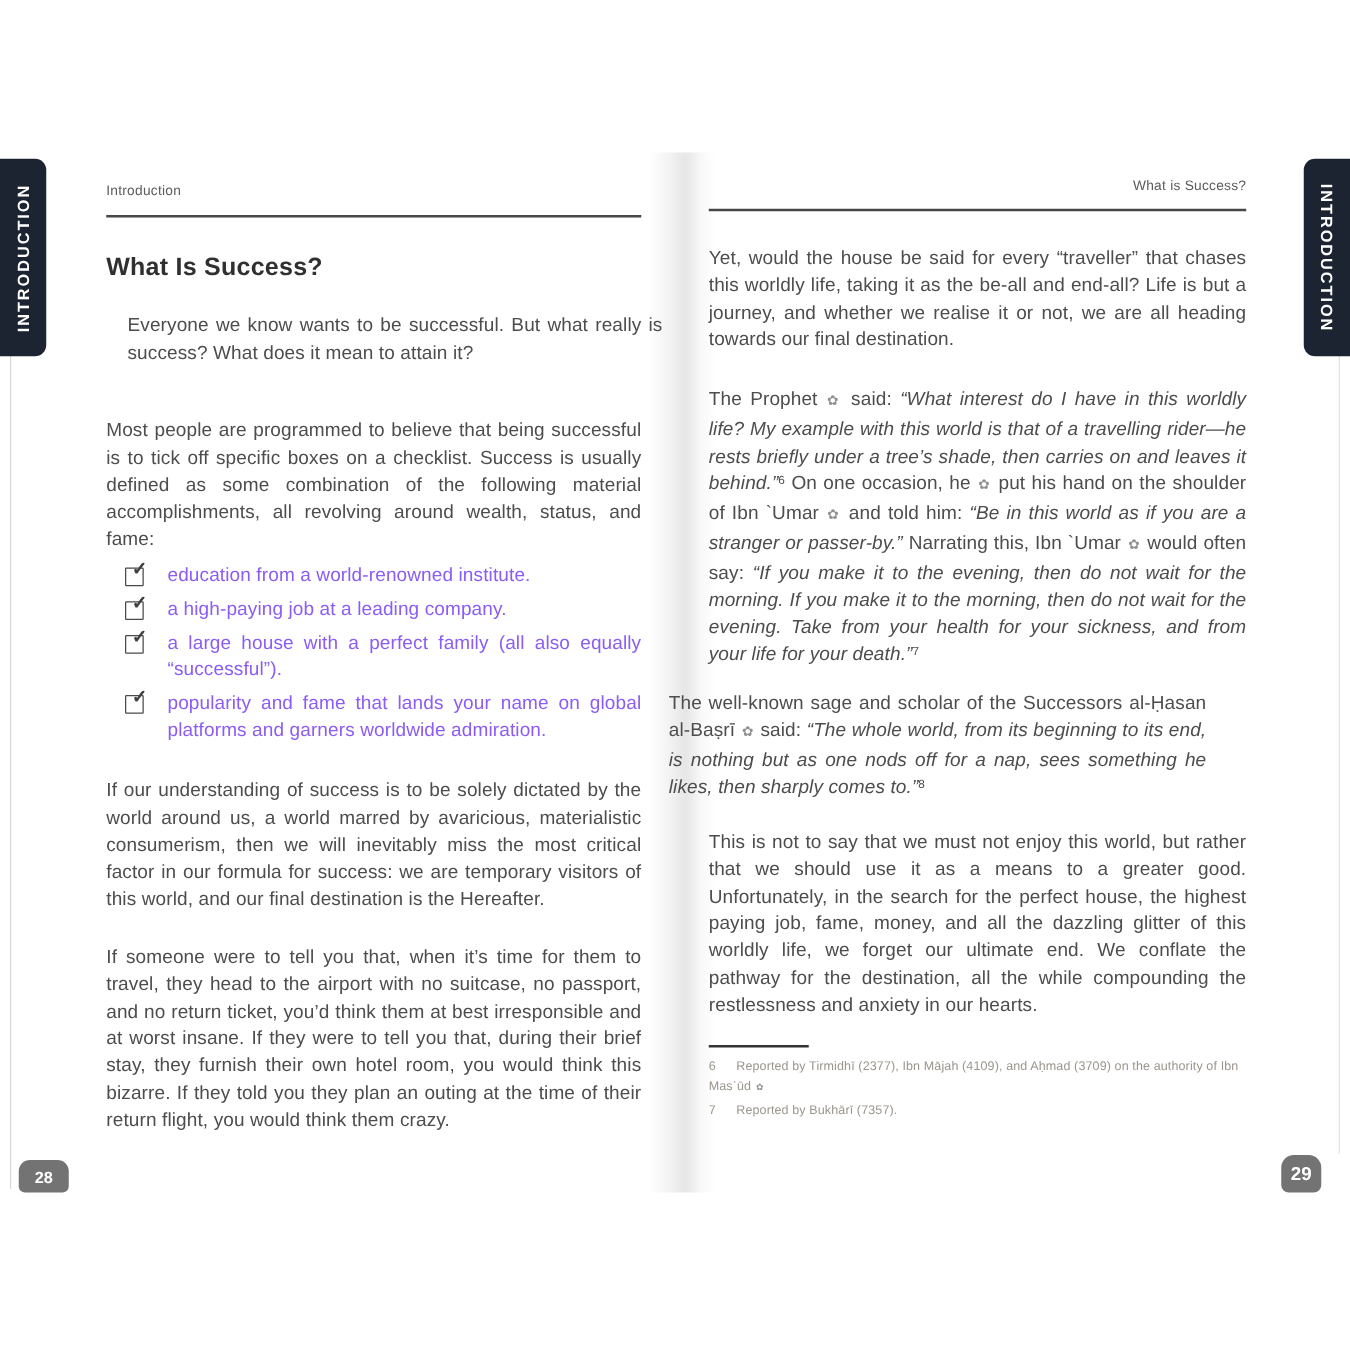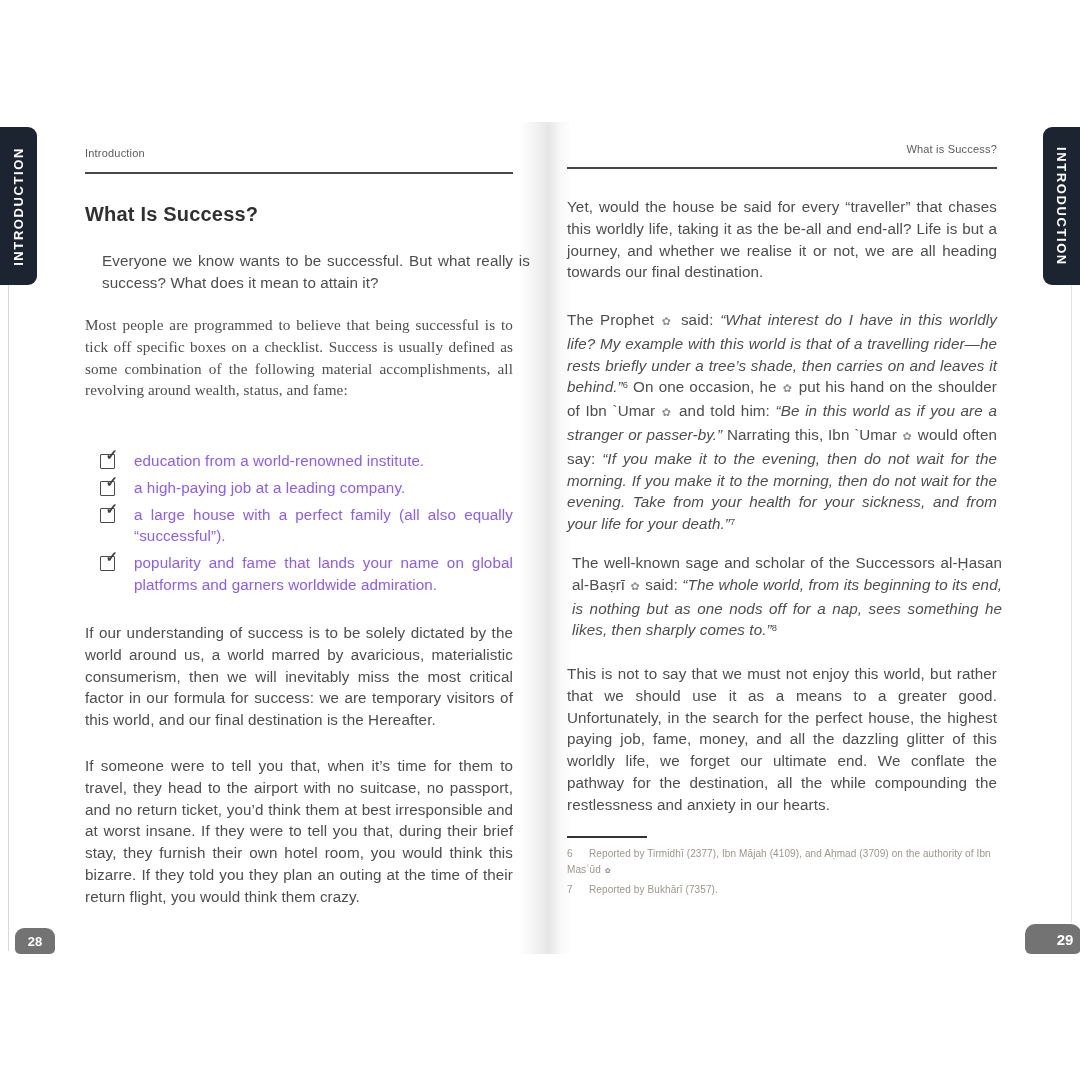--- a/index.html
+++ b/index.html
@@ -26,21 +26,21 @@
   .tab span{
     writing-mode:vertical-rl;font-size:13px;font-weight:700;letter-spacing:1.6px;white-space:nowrap;
   }
   .tab-l span{transform:rotate(180deg);}
   
   .pn{
     background:#737373;color:#ffffff;display:flex;align-items:center;justify-content:center;
     font-weight:700;
   }
   .pn-l{left:15px;top:928px;width:40px;height:26px;border-radius:9px 9px 5px 5px;font-size:13px;}
-  .pn-r{left:1025px;top:924px;width:32px;height:30px;border-radius:10px 10px 6px 6px;font-size:15px;padding-left:24px;}
+  .pn-r{left:1025px;top:924px;width:32px;height:30px;border-radius:10px 10px 6px 6px;font-size:15px;}
   
   .run-head{font-size:11px;color:#5b5b5b;letter-spacing:0.2px;}
   .rule{height:2px;background:#474747;}
   
   .title{font-size:20px;font-weight:700;color:#303030;letter-spacing:0.2px;}
   .para{
     width:428px;font-size:15.2px;line-height:21.8px;color:#4d4d4d;
     text-align:justify;letter-spacing:0.1px;
   }
   .para-r{width:430px;}
@@ -83,21 +83,21 @@
 <div class="blk tab tab-r">
   <span>INTRODUCTION</span>
 </div>
 
 <div class="blk run-head" style="left:85px;top:147px;">Introduction</div>
 <div class="blk rule" style="left:85px;top:172px;width:428px;"></div>
 
 <div class="blk title" style="left:85px;top:203px;">What Is Success?</div>
 
 <div class="blk para" style="left:102px;top:250px;">Everyone we know wants to be successful. But what really is success? What does it mean to attain it?</div>
-<div class="blk para" style="left:85px;top:314px;font-family:Liberation Serif, serif;">Most people are programmed to believe that being successful is to tick off specific boxes on a checklist. Success is usually defined as some combination of the following material accomplishments, all revolving around wealth, status, and fame:</div>
+<div class="blk para" style="left:85px;top:334px;">Most people are programmed to believe that being successful is to tick off specific boxes on a checklist. Success is usually defined as some combination of the following material accomplishments, all revolving around wealth, status, and fame:</div>
 
 <div class="blk chk" style="left:85px;top:450px;">
   <div class="chk-item">
     <span class="cbx">
         <span class="ck">✓</span>
       </span>
     <div class="chk-text">education from a world-renowned institute.</div>
   </div>
   <div class="chk-item">
     <span class="cbx">
@@ -122,21 +122,21 @@
 <div class="blk para" style="left:85px;top:622px;">If our understanding of success is to be solely dictated by the world around us, a world marred by avaricious, materialistic consumerism, then we will inevitably miss the most critical factor in our formula for success: we are temporary visitors of this world, and our final destination is the Hereafter.</div>
 <div class="blk para" style="left:85px;top:755px;">If someone were to tell you that, when it’s time for them to travel, they head to the airport with no suitcase, no passport, and no return ticket, you’d think them at best irresponsible and at worst insane. If they were to tell you that, during their brief stay, they furnish their own hotel room, you would think this bizarre. If they told you they plan an outing at the time of their return flight, you would think them crazy.</div>
 
 <div class="blk pn pn-l">28</div>
 
 <div class="blk run-head" style="left:567px;top:143px;width:430px;text-align:right;">What is Success?</div>
 <div class="blk rule" style="left:567px;top:167px;width:430px;"></div>
 
 <div class="blk para para-r" style="left:567px;top:196px;"><span>Yet, would the house be said for every “traveller” that chases this worldly life, taking it as the be-all and end-all? Life is but a journey, and whether we realise it or not, we are all heading towards our final destination.</span></div>
 <div class="blk para para-r" style="left:567px;top:309px;"><span>The Prophet </span><span class="rn-sym">✿</span><span> said: </span><span class="rn-i">“What interest do I have in this worldly life? My example with this world is that of a travelling rider—he rests briefly under a tree’s shade, then carries on and leaves it behind.”</span><span class="rn-sup">6</span><span> On one occasion, he </span><span class="rn-sym">✿</span><span> put his hand on the shoulder of Ibn `Umar </span><span class="rn-sym">✿</span><span> and told him: </span><span class="rn-i">“Be in this world as if you are a stranger or passer-by.”</span><span> Narrating this, Ibn `Umar </span><span class="rn-sym">✿</span><span> would often say: </span><span class="rn-i">“If you make it to the evening, then do not wait for the morning. If you make it to the morning, then do not wait for the evening. Take from your health for your sickness, and from your life for your death.”</span><span class="rn-sup">7</span></div>
-<div class="blk para para-r" style="left:572px;top:552px;"><span>The well-known sage and scholar of the Successors al-Ḥasan al-Baṣrī </span><span class="rn-sym">✿</span><span> said: </span><span class="rn-i">“The whole world, from its beginning to its end, is nothing but as one nods off for a nap, sees something he likes, then sharply comes to.”</span><span class="rn-sup">8</span></div>
+<div class="blk para para-r" style="left:535px;top:552px;"><span>The well-known sage and scholar of the Successors al-Ḥasan al-Baṣrī </span><span class="rn-sym">✿</span><span> said: </span><span class="rn-i">“The whole world, from its beginning to its end, is nothing but as one nods off for a nap, sees something he likes, then sharply comes to.”</span><span class="rn-sup">8</span></div>
 <div class="blk para para-r" style="left:567px;top:663px;"><span>This is not to say that we must not enjoy this world, but rather that we should use it as a means to a greater good. Unfortunately, in the search for the perfect house, the highest paying job, fame, money, and all the dazzling glitter of this worldly life, we forget our ultimate end. We conflate the pathway for the destination, all the while compounding the restlessness and anxiety in our hearts.</span></div>
 
 <div class="blk fn-rule" style="left:567px;top:836px;"></div>
 <div class="blk fns" style="left:567px;top:846px;">
   <div class="fn">
     <span class="fn-no">6</span><span><span>Reported by Tirmidhī (2377), Ibn Mājah (4109), and Aḥmad (3709) on the authority of Ibn Masʿūd </span><span class="rn-sym">✿</span></span>
   </div>
   <div class="fn">
     <span class="fn-no">7</span><span><span>Reported by Bukhārī (7357).</span></span>
   </div>

